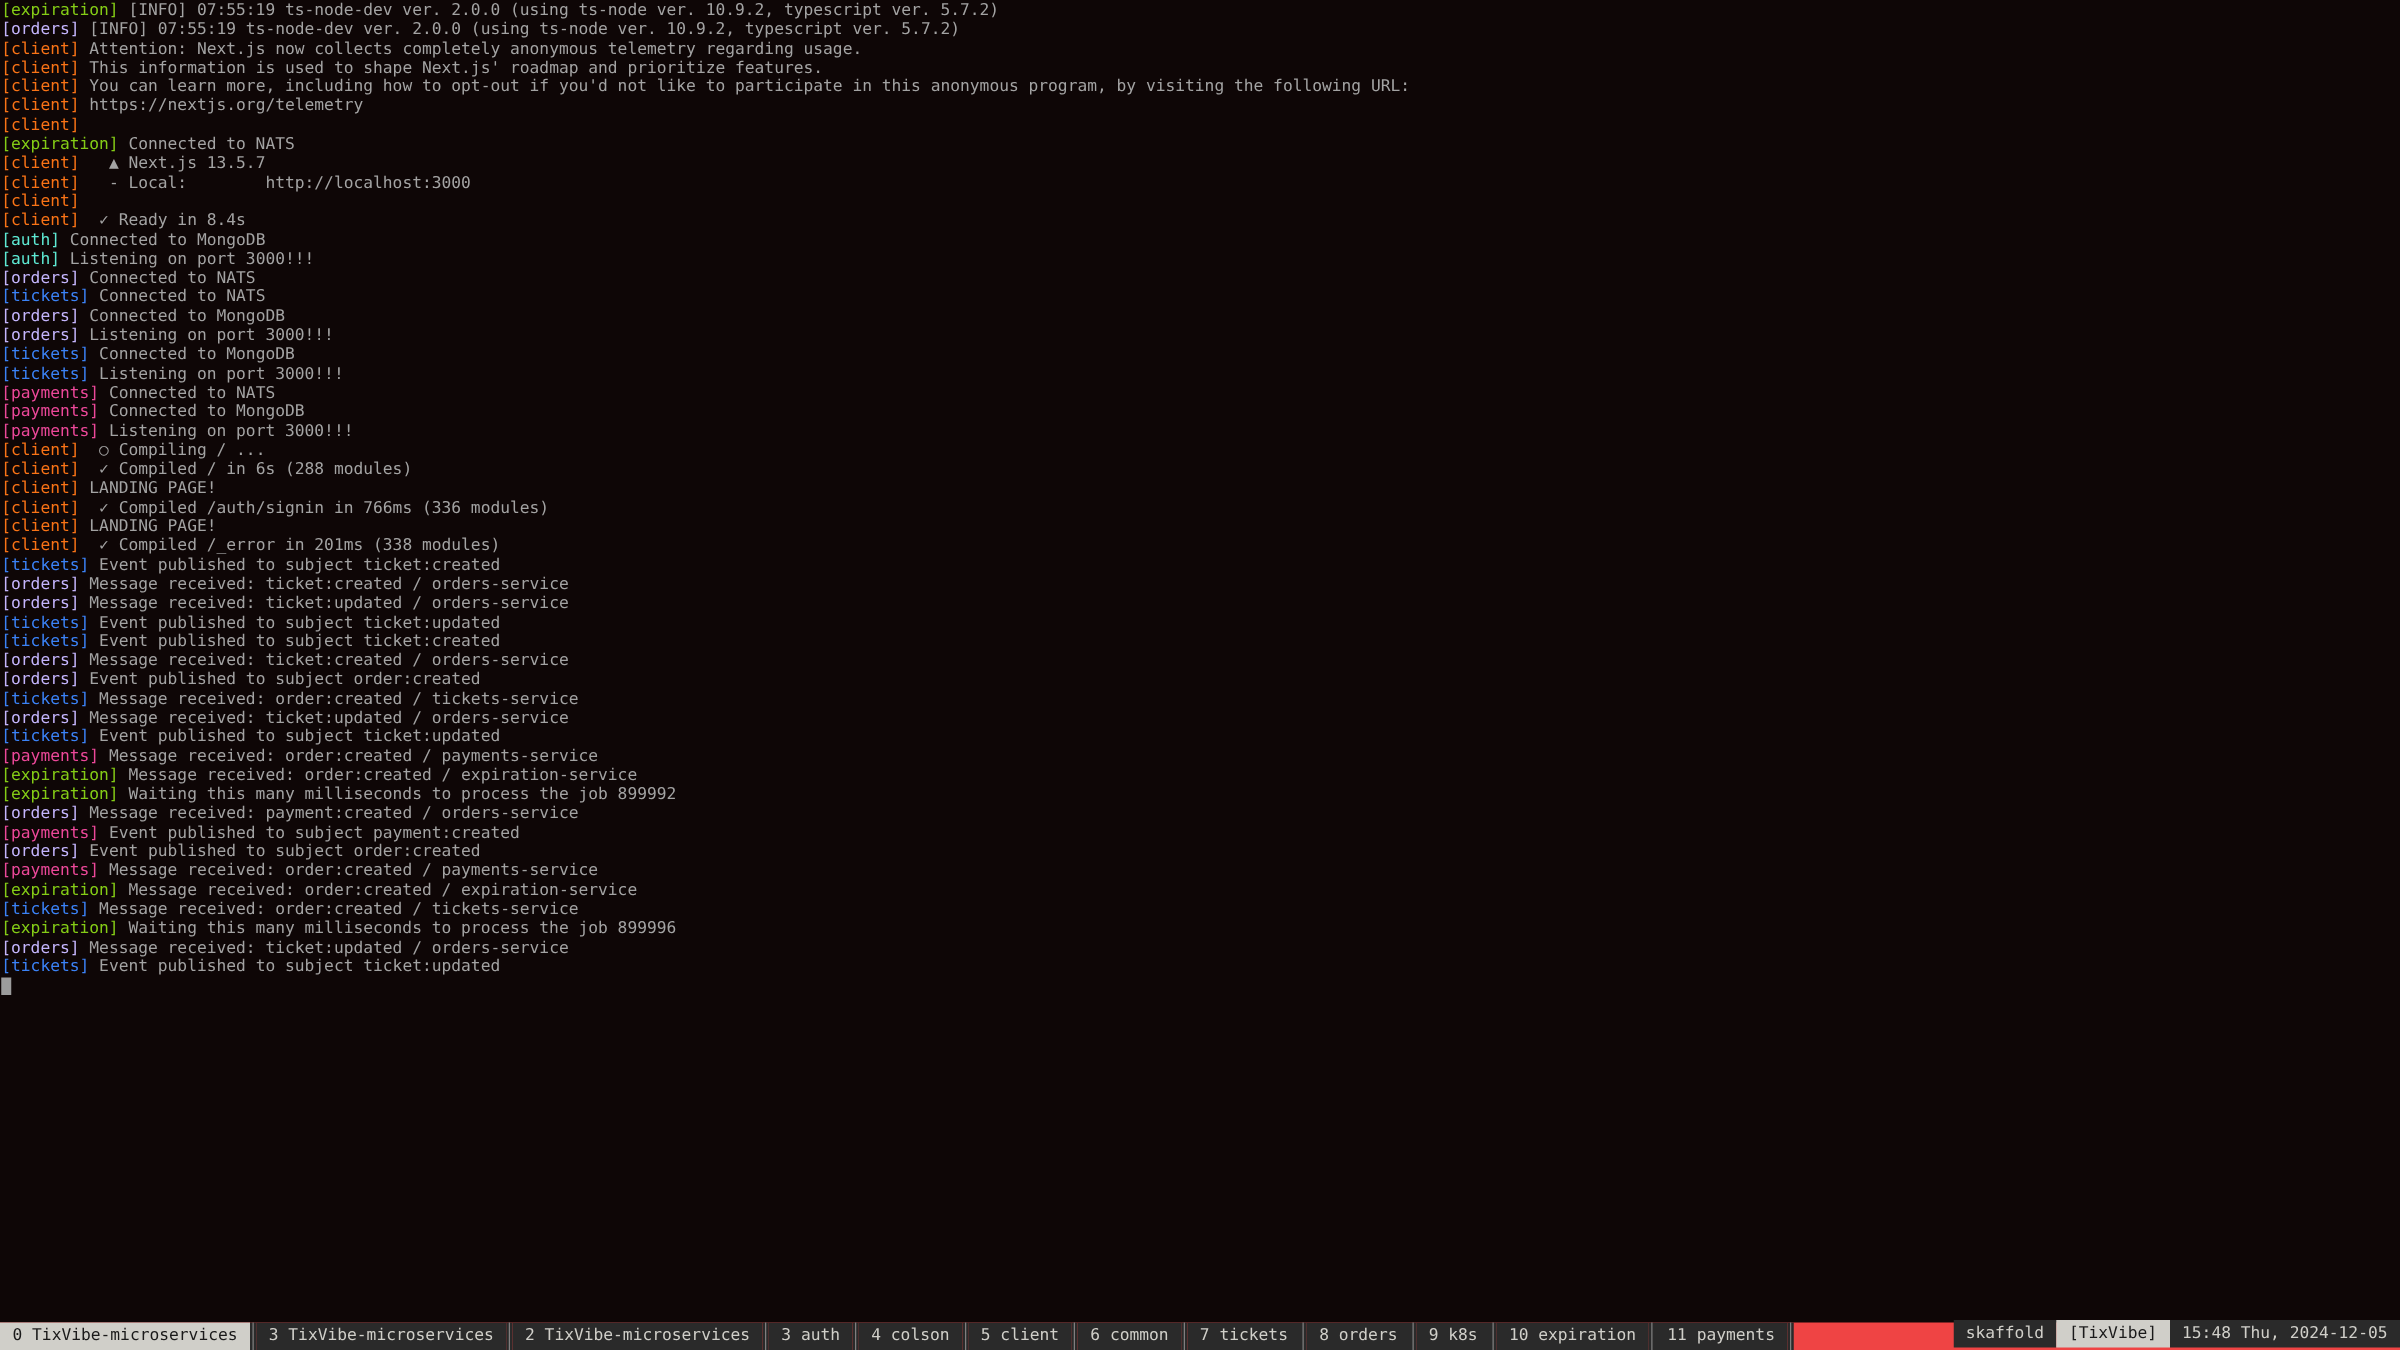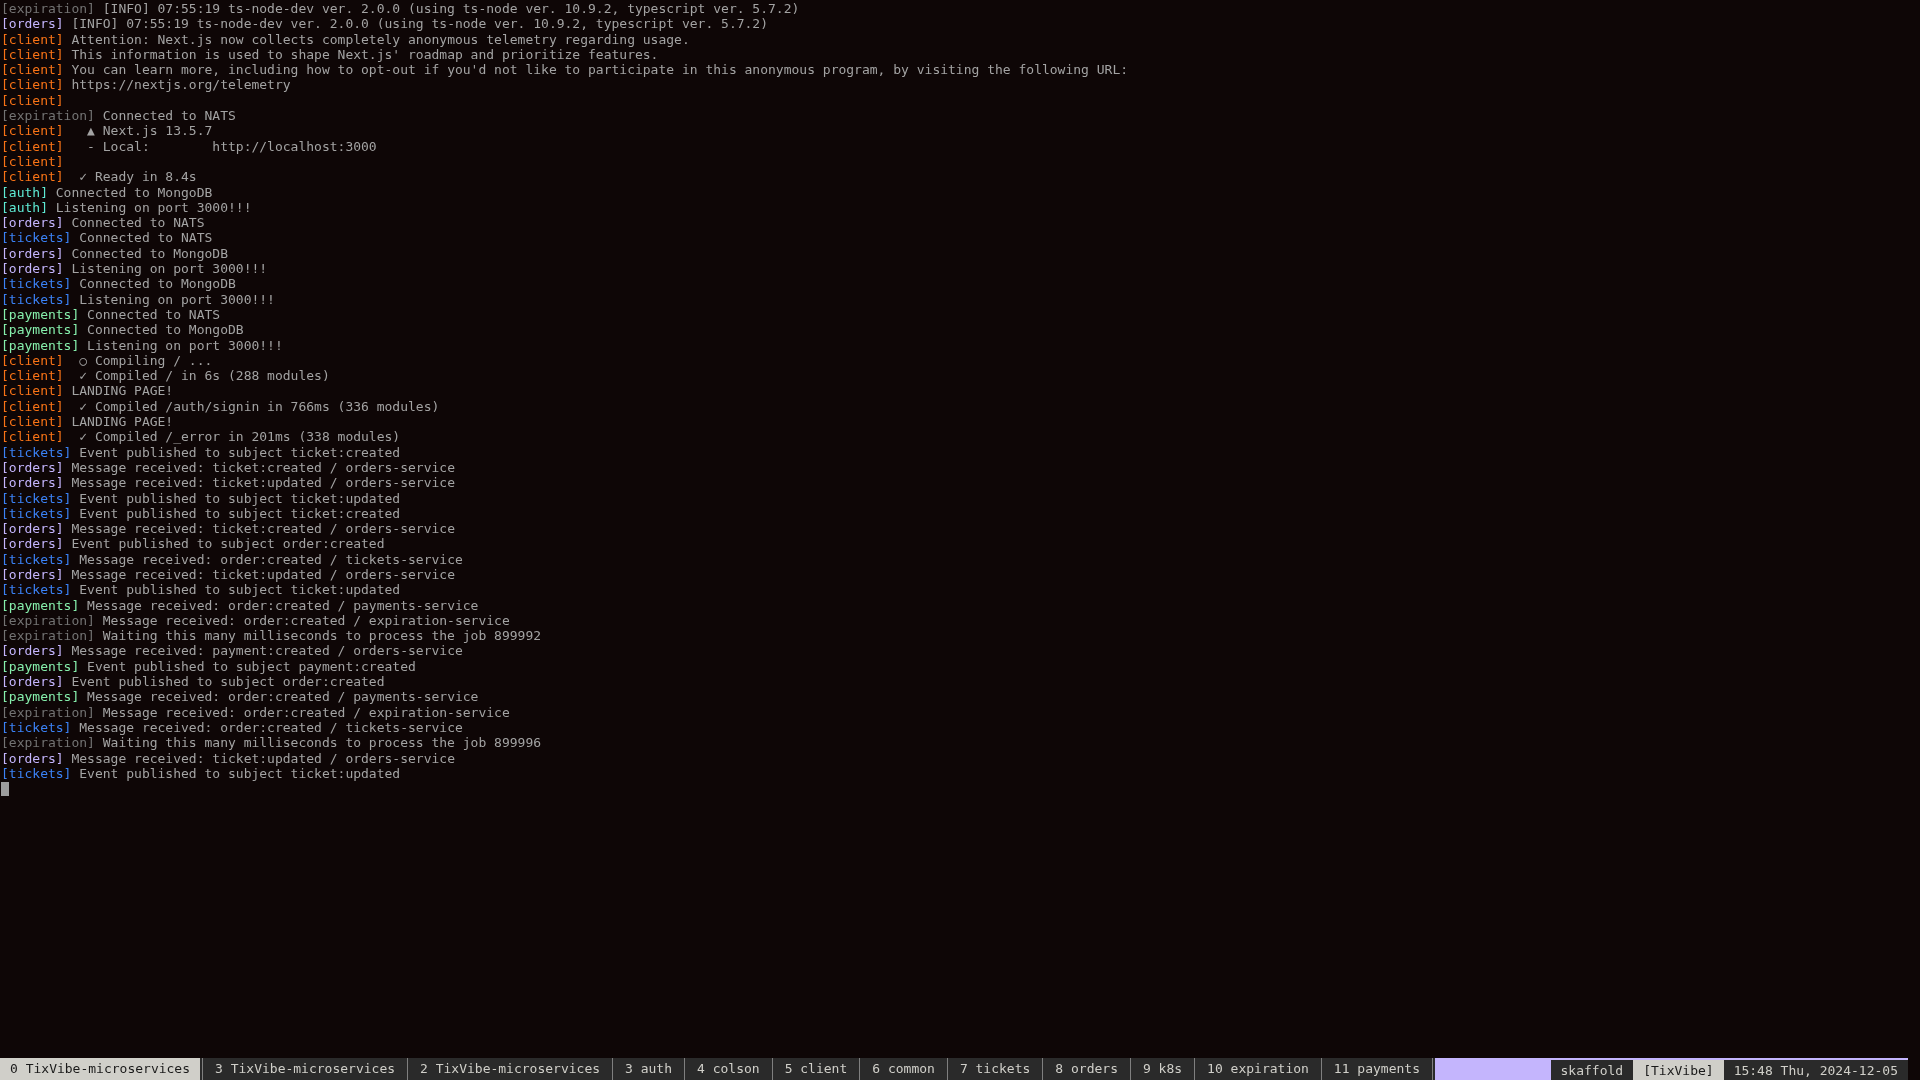--- a/index.html
+++ b/index.html
@@ -1,27 +1,27 @@
 <!DOCTYPE html>
 <html><head>
 <meta charset="utf-8">
 <style>
   html,body{margin:0;padding:0;width:1920px;height:1080px;background:#0e0606;color:#d0cfc9;font-family:Menlo,Consolas,'DejaVu Sans Mono',monospace;font-size:13px;line-height:15.3px;overflow:hidden}
   #term{position:absolute;top:0;left:0;right:0;bottom:22px;white-space:pre;padding:1px 1px}
   .line{white-space:pre}
   .lbl{display:inline}
   .msg{display:inline;color:#a3a3a3}
-  .c-expiration{color:#737373}
+  .c-expiration{color:#84cc16}
   .c-orders{color:#c4b5fd}
   .c-client{color:#f97316}
   .c-auth{color:#5eead4}
   .c-tickets{color:#3b82f6}
-  .c-payments{color:#86efac}
+  .c-payments{color:#ec4899}
   .cursor{display:inline-block;width:8px;height:14px;background:#9c9c9c;vertical-align:bottom}
-  #status{position:absolute;left:0;right:12px;bottom:0;height:22px;background:#c4b5fd;display:flex;align-items:flex-end}
+  #status{position:absolute;left:0;right:0;bottom:0;height:22px;background:#ef4444;display:flex;align-items:flex-start}
   #tabs{display:flex;height:22px}
   .tab{display:flex;align-items:center;padding:0 10px;height:22px;color:#d0cfc9}
   .tab.inactive{background:#2a2a2a}
   .tab.active{background:#d0cfc9;color:#1a1a1a}
   .sep{height:22px;display:flex;align-items:center;color:#d0cfc9;background:#2a2a2a}
   .vsep{display:inline-block;width:1px;height:100%;background:#7f7f7f;margin:0 2px}
   #right{margin-left:auto;display:flex;height:18px;align-items:center}
   .rcell{padding:0 10px;display:flex;align-items:center;height:22px}
   .rcell.i{background:#2a2a2a;color:#d0cfc9}
   .rcell.h{background:#d0cfc9;color:#1a1a1a}

